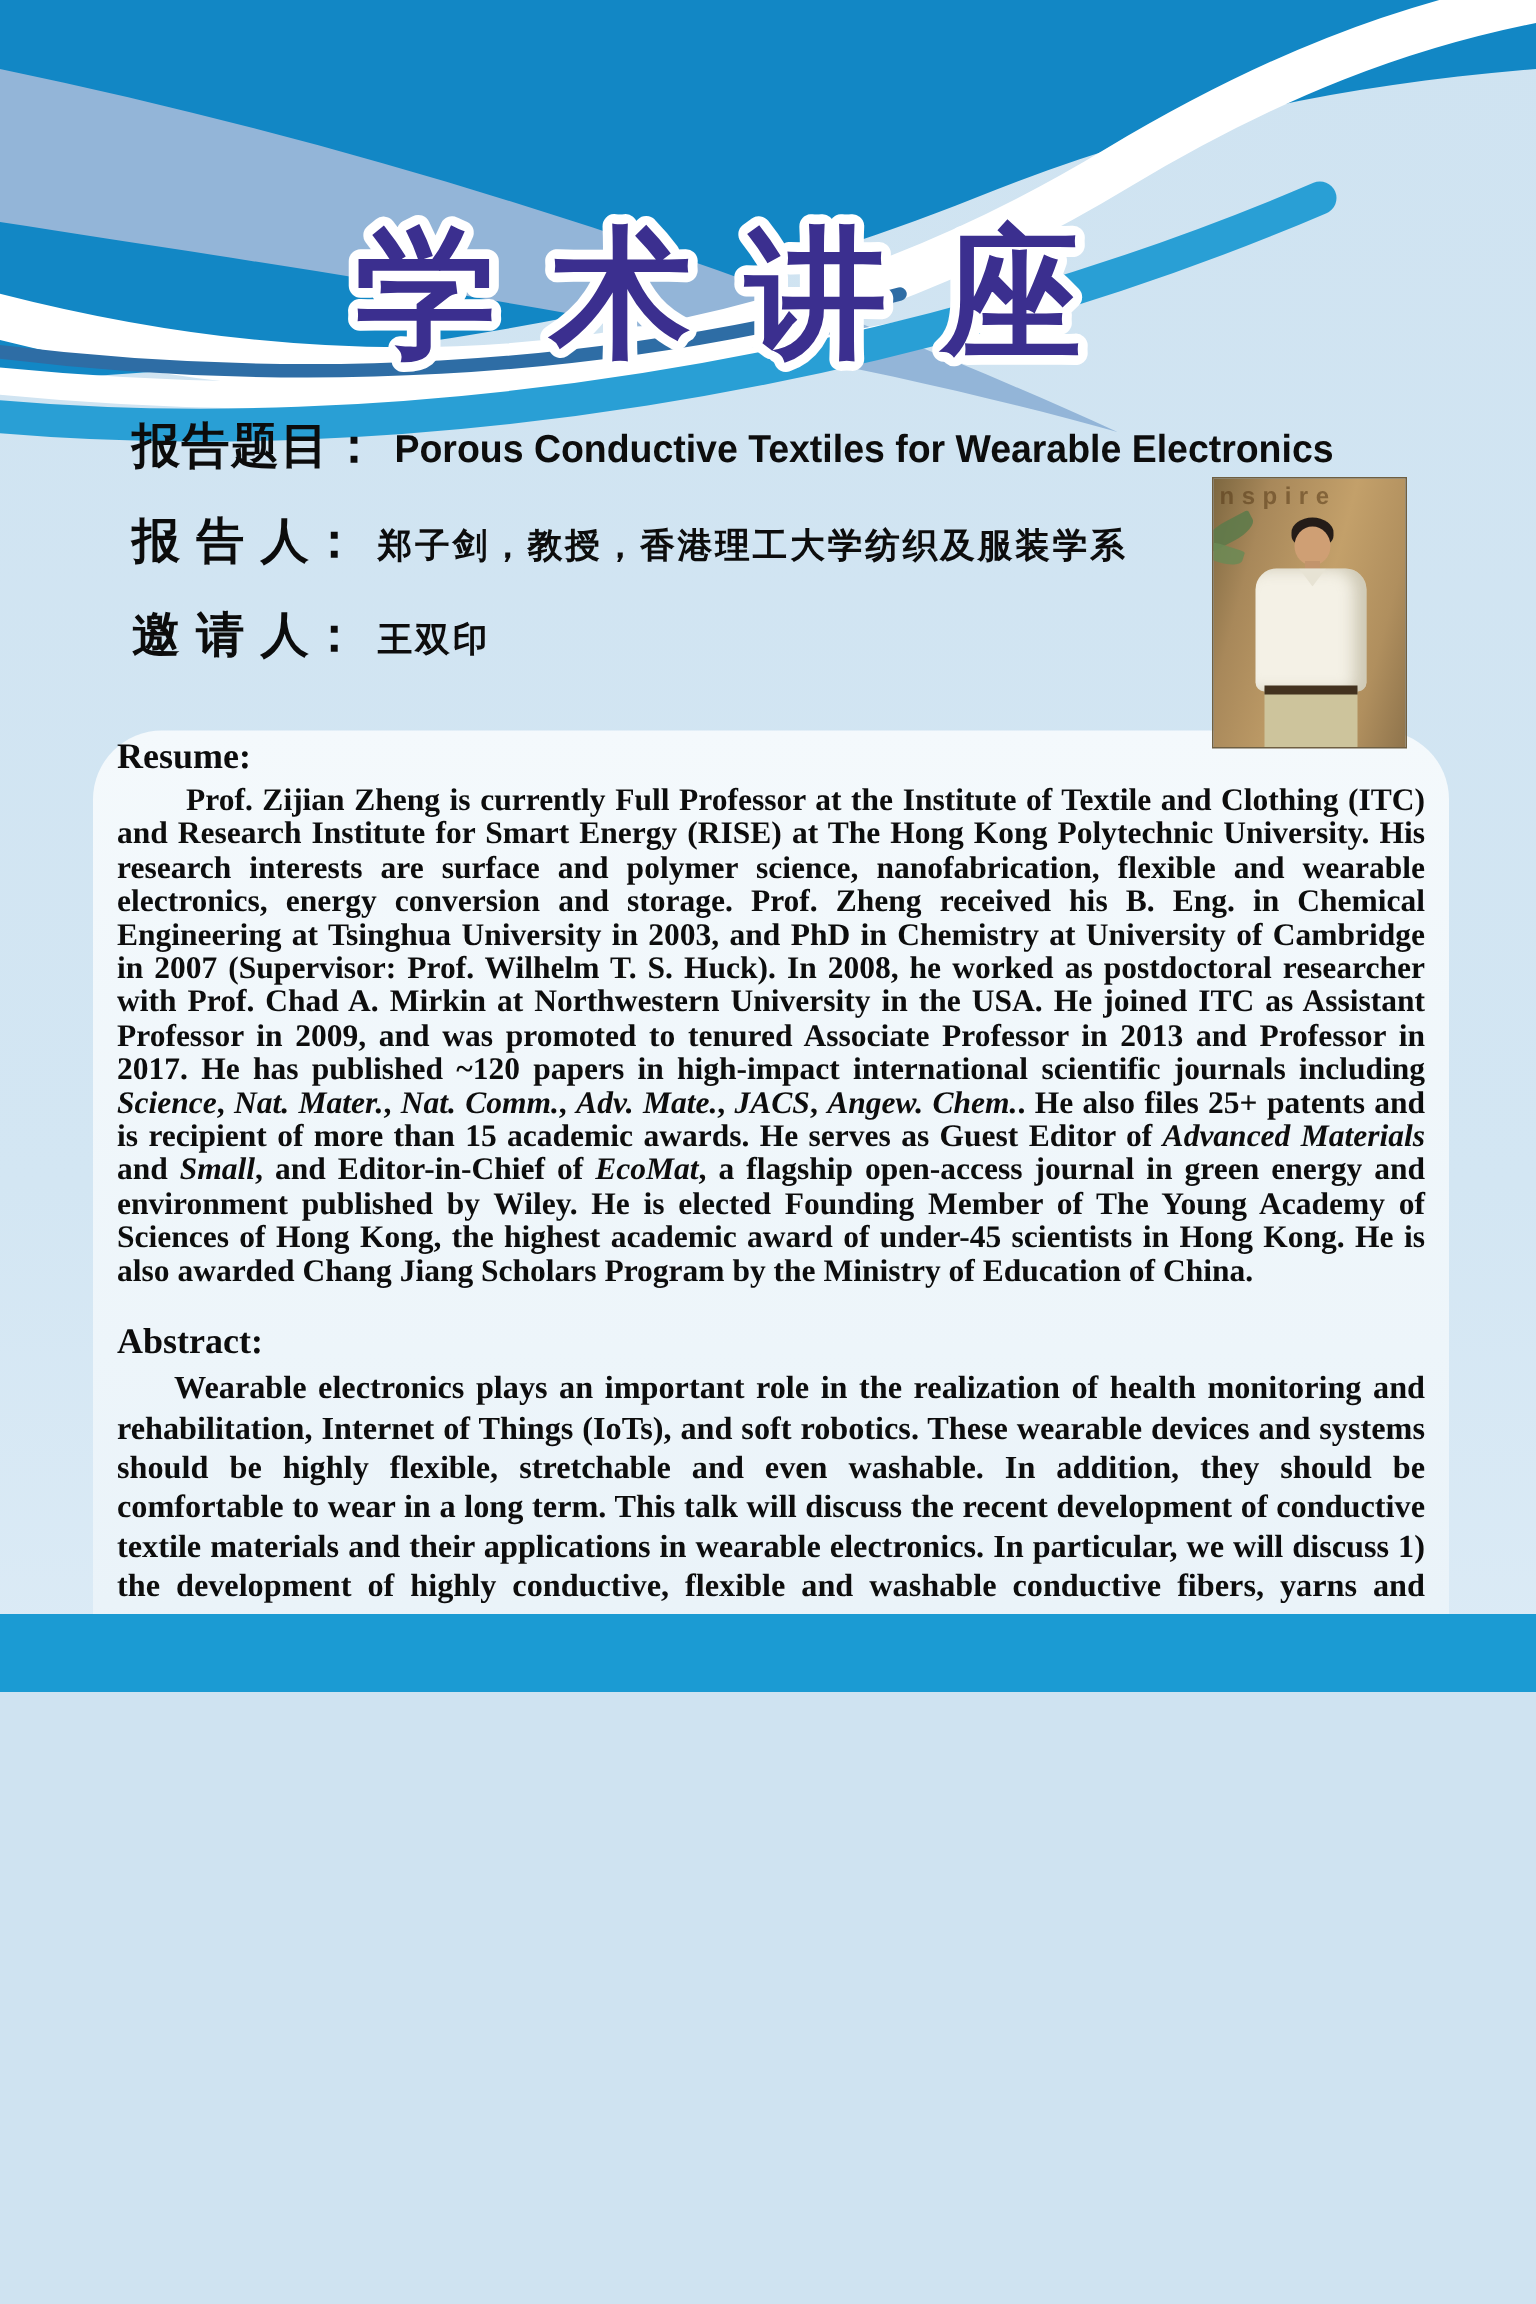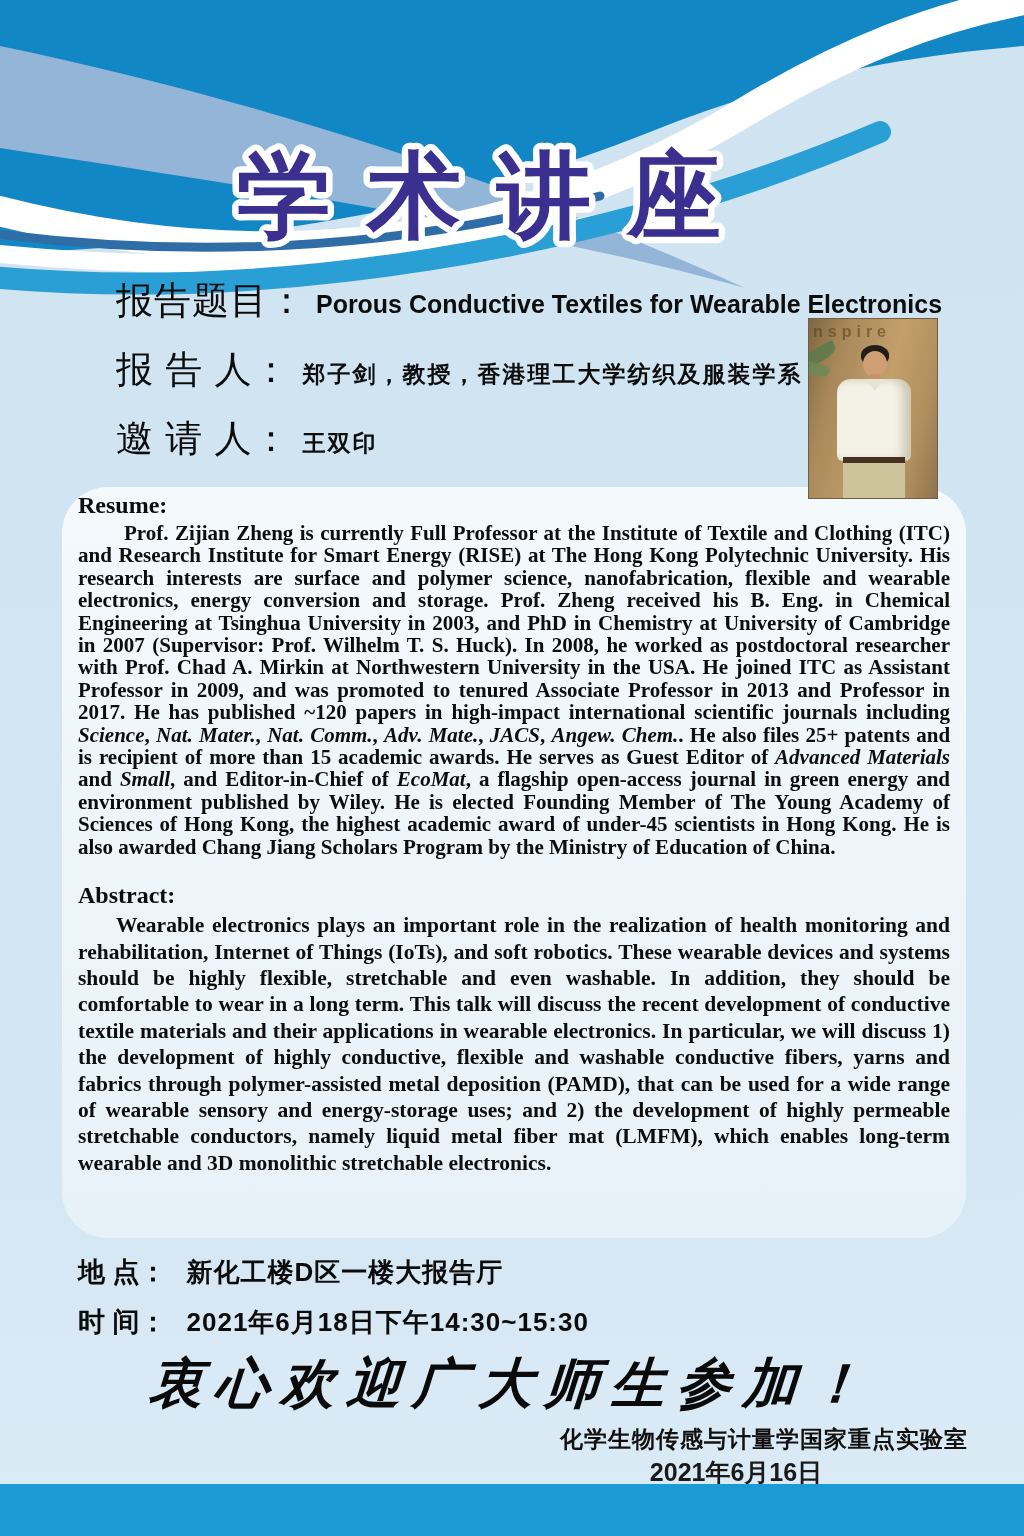--- a/index.html
+++ b/index.html
@@ -1,26 +1,26 @@
 <!DOCTYPE html>
 <html><head>
 <meta charset="utf-8">
 <style>
   html,body{margin:0;padding:0;}
   body{width:1024px;height:1536px;background:#cfe3f1;font-family:"Liberation Sans","DejaVu Sans",sans-serif;}
-  .poster{position:relative;width:1024px;height:1536px;overflow:hidden;background:linear-gradient(180deg,#cfe3f1 0%,#d3e6f3 70%,#dcebf6 100%);}
+  .poster{position:relative;width:1024px;height:1128px;overflow:hidden;background:linear-gradient(180deg,#cfe3f1 0%,#d3e6f3 70%,#dcebf6 100%);}
 
   
   .banner{position:absolute;top:0;left:0;width:1024px;height:310px;}
   .banner svg{display:block;}
 
   
   .fields{position:absolute;left:88px;top:276px;width:740px;}
   .field-row{display:flex;align-items:baseline;margin-bottom:19px;}
-  .field-label{font-size:37px;font-weight:normal;color:#0c0c0c;white-space:nowrap;letter-spacing:1px;margin-left:28px;}
+  .field-label{font-size:32px;font-weight:bold;color:#0c0c0c;white-space:nowrap;letter-spacing:1px;}
   .field-value-en{font-size:26px;font-weight:bold;color:#0d0d0d;margin-left:10px;transform:scaleX(.96);transform-origin:left;white-space:nowrap;}
   .field-value-cn{font-size:23px;font-weight:bold;color:#0d0d0d;margin-left:12px;letter-spacing:2px;white-space:nowrap;}
 
   
   .photo{position:absolute;left:808px;top:318px;width:128px;height:179px;z-index:5;
          background:linear-gradient(105deg,#7d6740 0%,#a8885a 22%,#c3a06a 55%,#b08f5e 80%,#8f744c 100%);
          border:1px solid #6f5f42;overflow:hidden;}
   .photo-bg-text{position:absolute;top:4px;left:4px;font-size:16px;font-weight:bold;color:rgba(88,58,24,.55);letter-spacing:5px;white-space:nowrap;}
   .leaf{position:absolute;background:#5c7a4a;border-radius:50% 10% 50% 10%;opacity:.85;}
   .leaf.l1{left:-6px;top:28px;width:34px;height:14px;transform:rotate(-28deg);}

